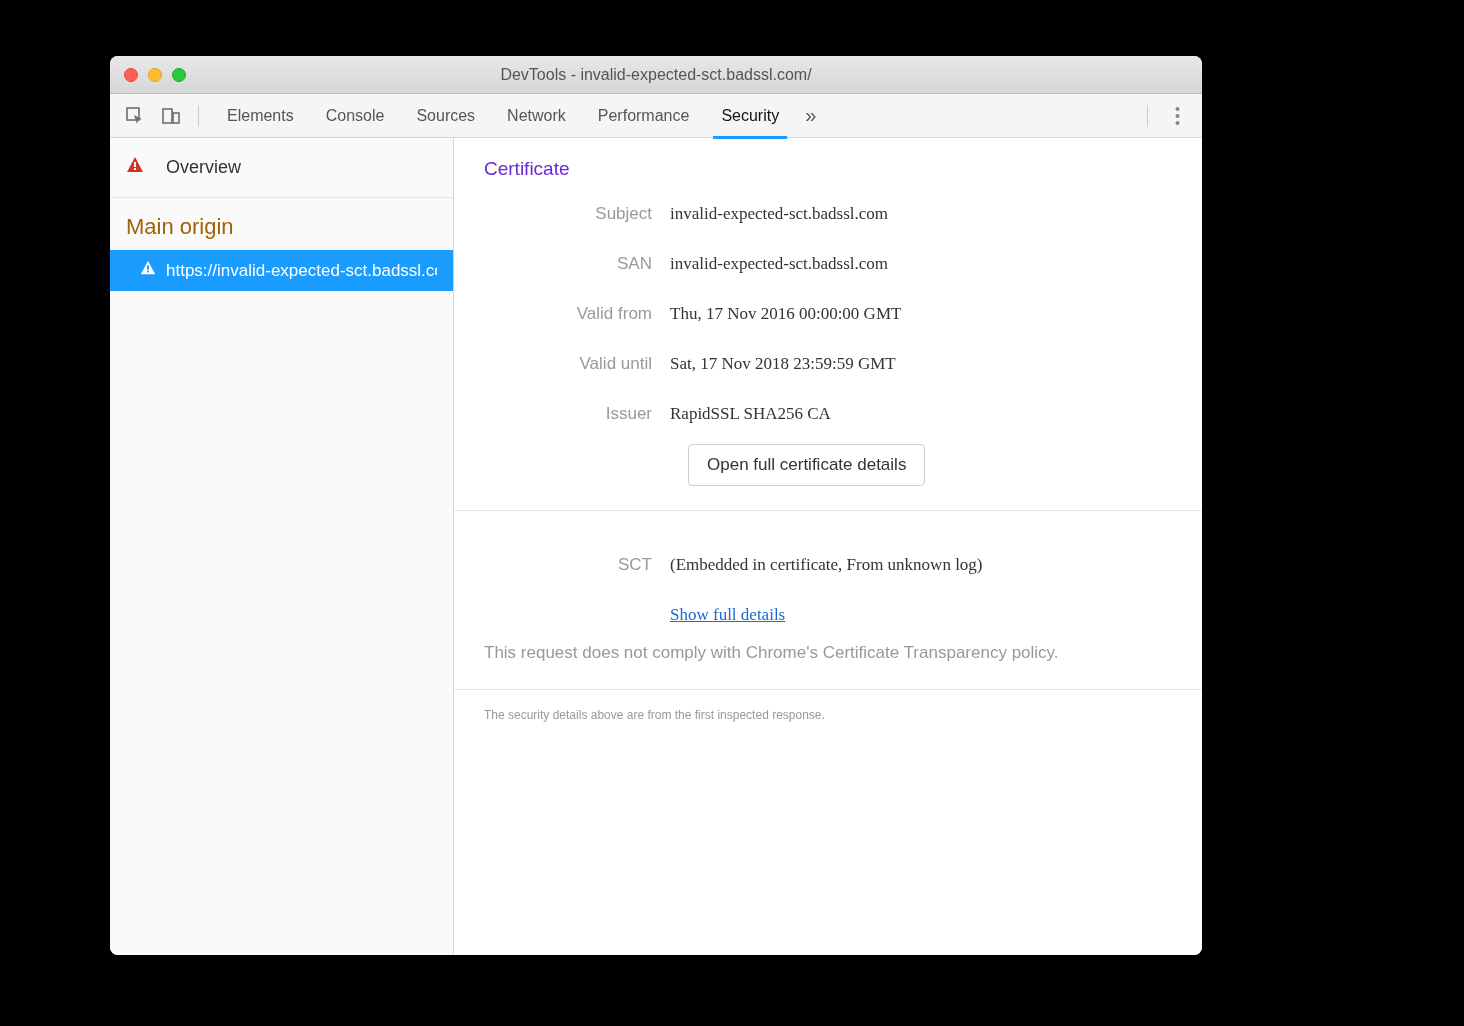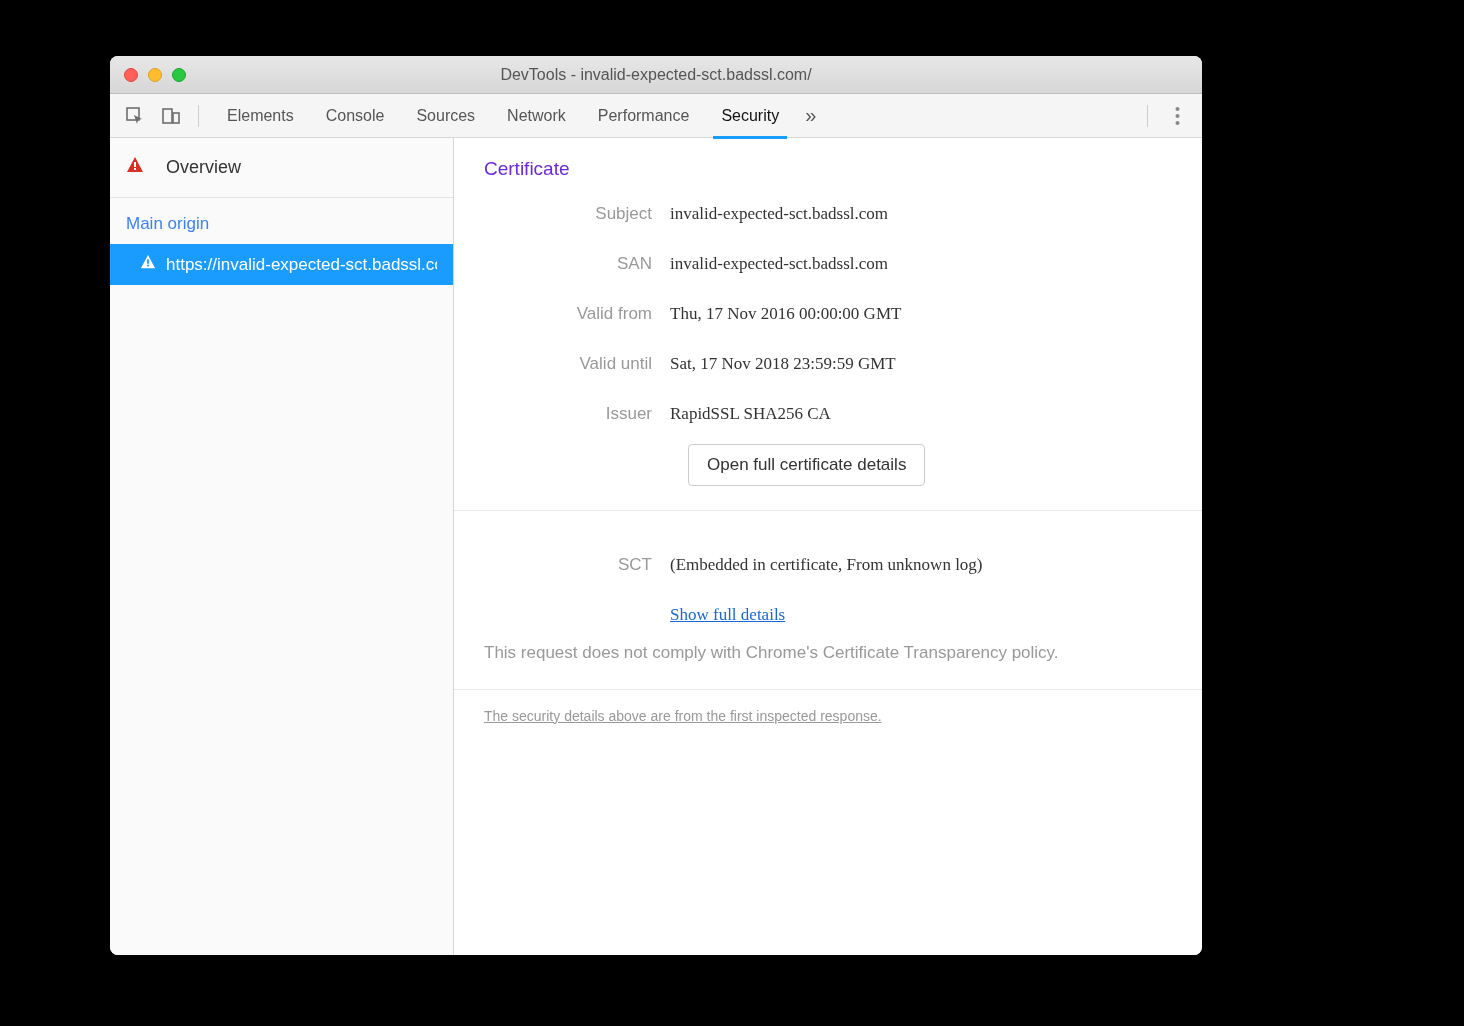--- a/index.html
+++ b/index.html
@@ -134,22 +134,22 @@
   .overview-item {
     display: flex;
     align-items: center;
     gap: 22px;
     padding: 18px 16px;
     font-size: 18px;
     color: #333;
   }
   .main-origin-label {
     padding: 16px 16px 10px 16px;
-    font-size: 17px;
-    color: #3b82f6;
+    font-size: 22px;
+    color: #a16207;
   }
   .origin-item {
     display: flex;
     align-items: center;
     gap: 10px;
     padding: 10px 16px 10px 30px;
     font-size: 17px;
     color: #fff;
     background: #1a9cff;
     white-space: nowrap;
@@ -209,22 +209,21 @@
   }
   .note {
     color: #999;
     font-size: 17px;
     line-height: 1.4;
     margin-top: 10px;
   }
   .footer-note {
     padding: 18px 30px;
     color: #999;
-    font-size: 14px;
-    text-decoration: underline;
+    font-size: 12px;
   }
 </style>
 </head>
 <body>
 
 <div class="window">
 
   <div class="titlebar">
     <div class="traffic-lights">
       <div class="tl red"></div>

